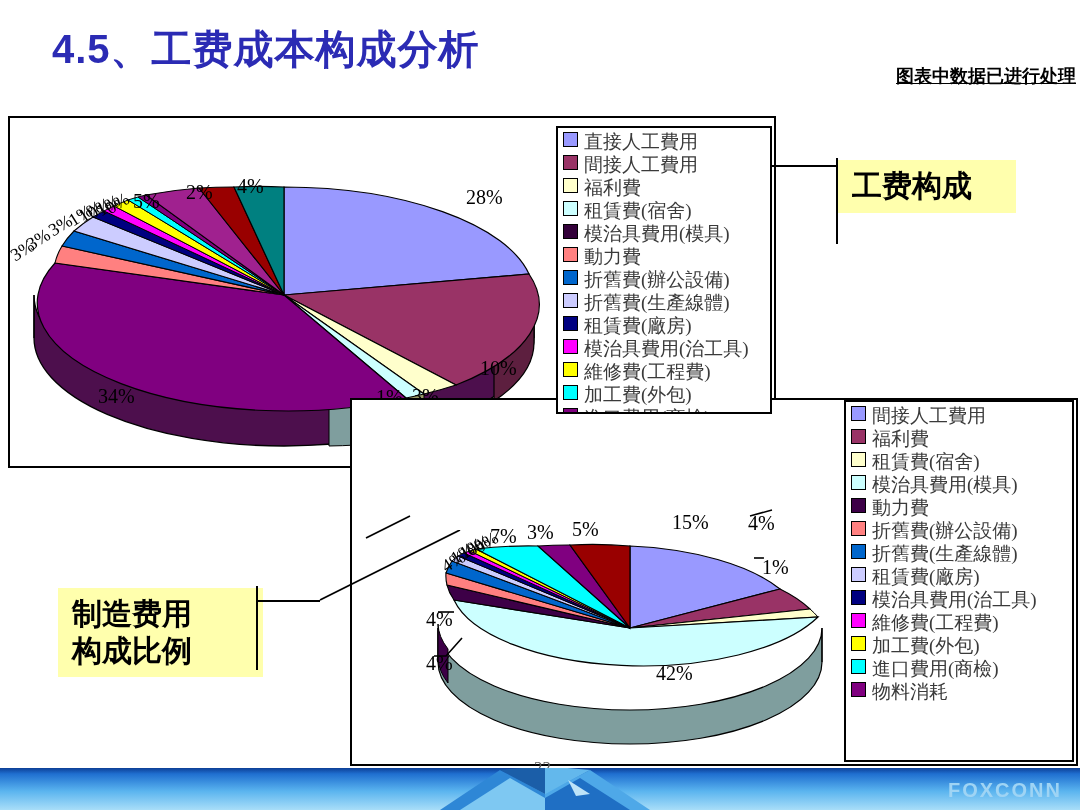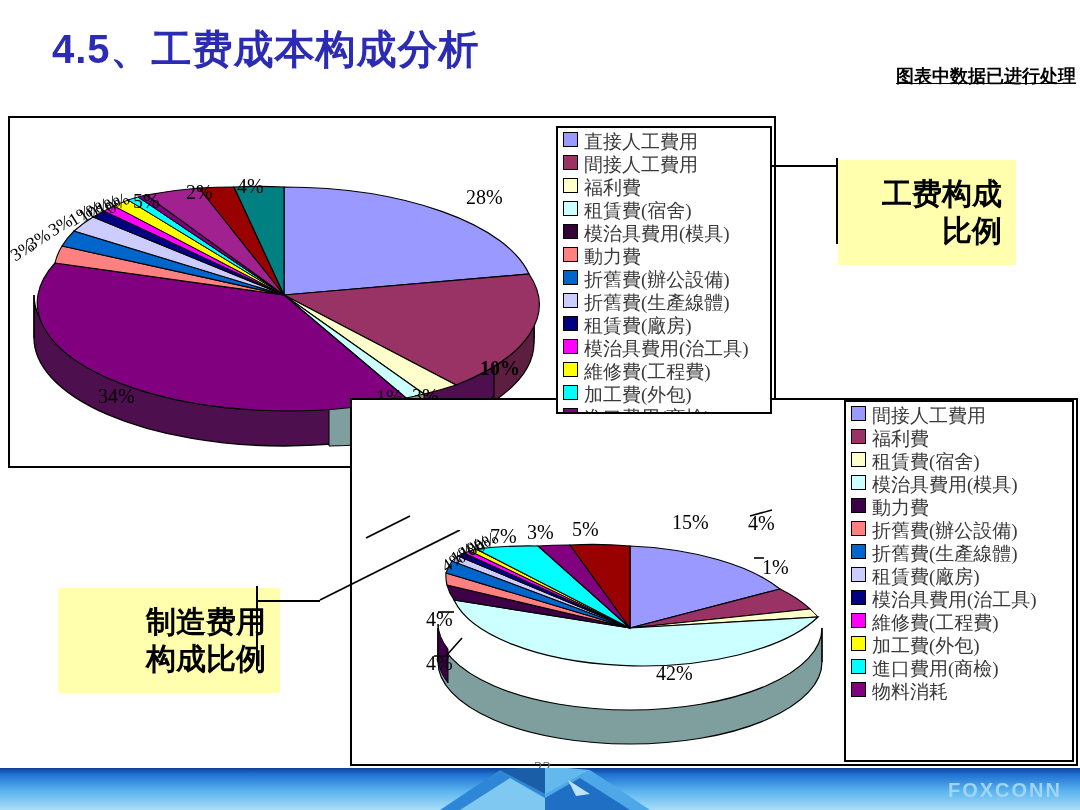--- a/index.html
+++ b/index.html
@@ -44,25 +44,25 @@
   .legend-label{
     font-family:"Liberation Serif","DejaVu Serif",serif;
     font-size:19px;color:#3a3a3a;line-height:19px;white-space:nowrap;
   }
   #legend1{left:556px;top:126px;width:216px;height:288px;overflow:hidden;z-index:3;}
   #legend2{left:844px;top:400px;width:230px;height:362px;overflow:hidden;z-index:4;}
   
   .callout{
     position:absolute;background:#ffffad;border:0;
     font-family:"Liberation Sans","DejaVu Sans",sans-serif;
-    font-size:30px;font-weight:bold;color:#000;text-align:right;
-    line-height:1.22;padding:16px 14px;box-sizing:border-box;
+    font-size:30px;font-weight:bold;color:#000;text-align:left;
+    line-height:1.22;padding:8px 14px;box-sizing:border-box;
   }
   #callout-top{left:838px;top:160px;width:178px;}
-  #callout-bottom{left:58px;top:588px;width:222px;}
+  #callout-bottom{left:58px;top:588px;width:205px;}
   .leader{position:absolute;background:#000;}
   
   #footer{
     position:absolute;left:0;bottom:0;width:1080px;height:42px;
     background:linear-gradient(to bottom,#0d3f96 0%,#1f6fd0 14%,#5ab4ef 55%,#a9def8 100%);
     overflow:hidden;
   }
   #foxconn-text{
     position:absolute;right:18px;top:11px;
     font-family:"Liberation Sans","DejaVu Sans",sans-serif;
@@ -124,21 +124,21 @@
     <path d="M 260 145 L 122 45 A 250 108 0 0 1 175 38 Z" fill="#a0218f" stroke="#000" stroke-width="1.1"></path>
 
     <path d="M 260 145 L 175 38 A 250 108 0 0 1 210 37 Z" fill="#990000" stroke="#000" stroke-width="1.1"></path>
 
     <path d="M 260 145 L 210 37 A 250 108 0 0 1 260 37 Z" fill="#008080" stroke="#000" stroke-width="1.2"></path>
   </svg>
 </div>
 
 <div id="pie1-labels">
     <div class="plabel" style="left: 466px; top: 186px;">28%</div>
-    <div class="plabel" style="left: 480px; top: 357px; font-weight: bold;">10%</div>
+    <div class="plabel" style="left: 480px; top: 357px;">10%</div>
     <div class="plabel" style="left: 412px; top: 385px;">3%</div>
     <div class="plabel" style="left: 376px; top: 386px;">1%</div>
     <div class="plabel" style="left: 98px; top: 385px;">34%</div>
     <div class="plabel rot sm" style="left: 18px; top: 245px;">3%</div>
     <div class="plabel rot sm" style="left: 34px; top: 234px;">3%</div>
     <div class="plabel rot sm" style="left: 56px; top: 220px;">3%</div>
     <div class="plabel rot sm" style="left: 76px; top: 210px;">1%</div>
     <div class="plabel rot sm" style="left: 86px; top: 206px;">1%</div>
     <div class="plabel rot sm" style="left: 95px; top: 203px;">0%</div>
     <div class="plabel rot sm" style="left: 104px; top: 200px;">1%</div>
@@ -200,21 +200,20 @@
     <div class="legend-item">
       <span class="legend-swatch" style="background: rgb(128, 0, 128);"></span>
       <span class="legend-label">進口費用(商檢)</span>
     </div>
   </div>
 
 <div class="leader" style="left:770px;top:165px;width:68px;height:2px;"></div>
 <div class="leader" style="left:836px;top:158px;width:2px;height:86px;"></div>
 <div class="callout" id="callout-top">
     <div>工费构成</div>
-    <div>比例</div>
   </div>
 
 <div id="chart2-frame" class="chart-frame"></div>
 
 <div class="pie-wrap" id="pie2" style="left:430px;top:525px;">
   <svg width="400" height="190" viewBox="0 0 400 190">
 
     <path d="M 8 103 A 192 82 0 0 0 392 103 L 392 137 A 192 82 0 0 1 8 137 Z" fill="#7f9e9e" stroke="#000" stroke-width="1.2"></path>
     <path d="M 8 103 L 8 137" stroke="#000" stroke-width="1.2" fill="none"></path>
     <path d="M 392 103 L 392 137" stroke="#000" stroke-width="1.2" fill="none"></path>

